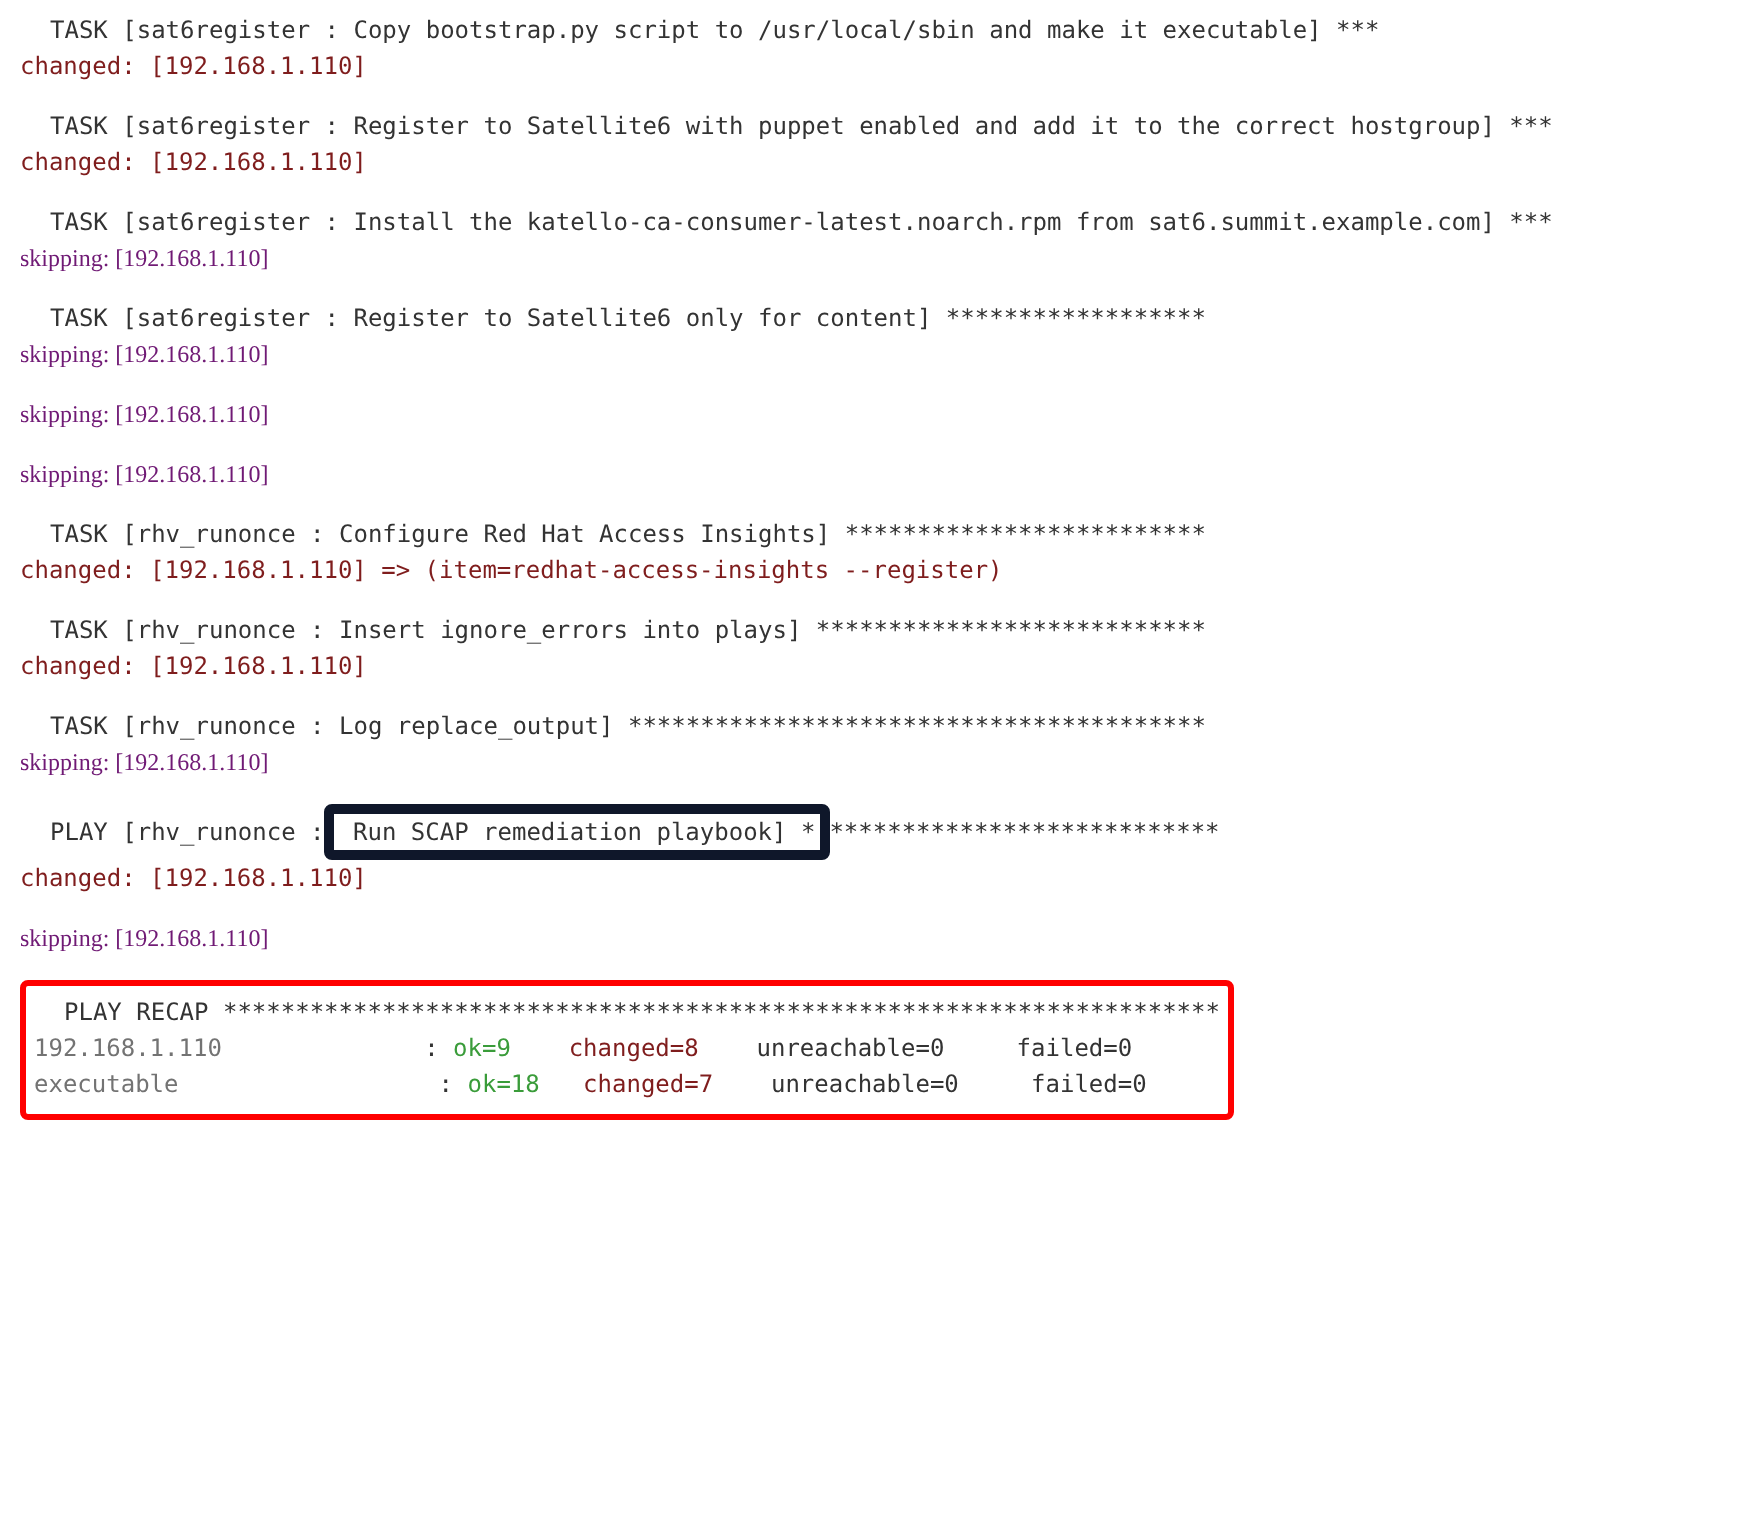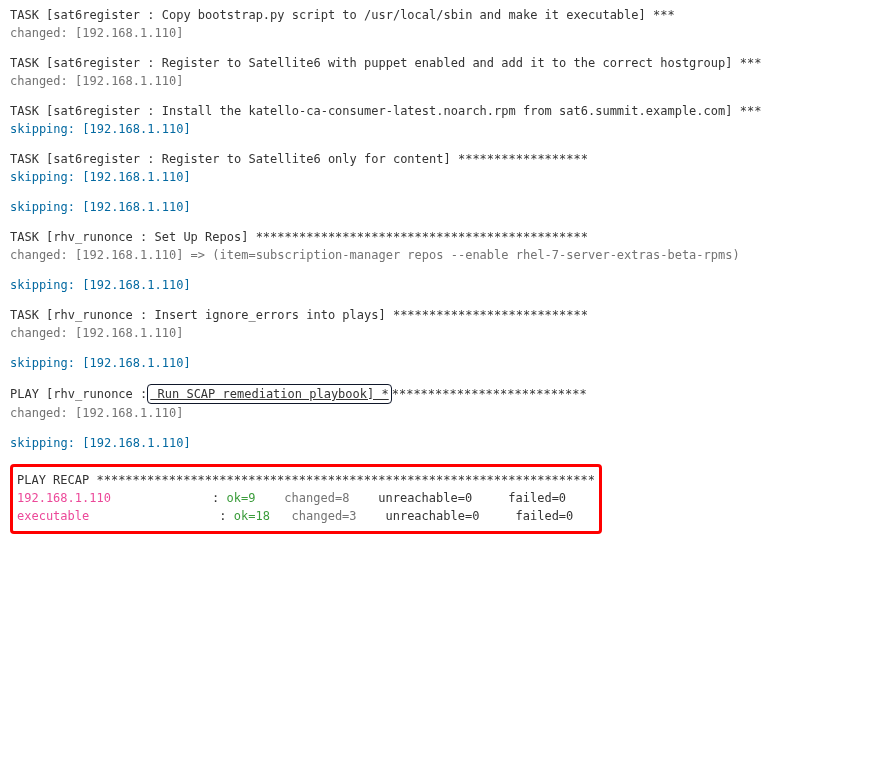--- a/index.html
+++ b/index.html
@@ -6,32 +6,31 @@
       font-family: "Menlo", "Monaco", "Consolas", monospace;
       font-size: 12px;
       line-height: 1.5;
       background: #ffffff;
       color: #333;
       margin: 0;
       padding: 6px 10px 12px 10px;
       position: relative;
     }
     .block { margin-bottom: 12px; }
-    .task-line { color: #333; white-space: pre; }
-    .changed { color: #737373; }
-    .skipping { color: #0369a1; }
+    .task-line { color: #333; white-space: pre; margin-left: 15px; }
+    .changed { color: #7f1d1d; }
+    .skipping { color: #701a75; font-family: Liberation Serif, serif; }
     .ok { color: #3a9c3a; }
-    .recap-host { color: #ec4899; }
+    .recap-host { color: #737373; }
     .recap-line { white-space: pre; }
     .highlight-box {
-      border: 1px solid #0f172a;
+      border: 5px solid #0f172a;
       border-radius: 4px;
       padding: 0 2px;
       display: inline-block;
-      text-decoration: underline;
     }
     .recap-box {
       border: 3px solid #ff0000;
       border-radius: 4px;
       padding: 4px 4px 6px 4px;
       display: inline-block;
     }
     svg.arrow {
       position: absolute;
       pointer-events: none;
@@ -56,49 +55,50 @@
       <div class="skipping">skipping: [192.168.1.110]</div>
     </div>
     <div class="block">
       <div class="task-line">TASK [sat6register : Register to Satellite6 only for content] ******************</div>
       <div class="skipping">skipping: [192.168.1.110]</div>
     </div>
     <div class="block">
       <div class="skipping">skipping: [192.168.1.110]</div>
     </div>
     <div class="block">
-      <div class="task-line">TASK [rhv_runonce : Set Up Repos] **********************************************</div>
-      <div class="changed">changed: [192.168.1.110] =&gt; (item=subscription-manager repos --enable rhel-7-server-extras-beta-rpms)</div>
+      <div class="skipping">skipping: [192.168.1.110]</div>
     </div>
     <div class="block">
-      <div class="skipping">skipping: [192.168.1.110]</div>
+      <div class="task-line">TASK [rhv_runonce : Configure Red Hat Access Insights] *************************</div>
+      <div class="changed">changed: [192.168.1.110] =&gt; (item=redhat-access-insights --register)</div>
     </div>
     <div class="block">
       <div class="task-line">TASK [rhv_runonce : Insert ignore_errors into plays] ***************************</div>
       <div class="changed">changed: [192.168.1.110]</div>
     </div>
     <div class="block">
+      <div class="task-line">TASK [rhv_runonce : Log replace_output] ****************************************</div>
       <div class="skipping">skipping: [192.168.1.110]</div>
     </div>
   </div>
 
 <div class="block">
   <div class="task-line"><span>PLAY [rhv_runonce :</span><span class="highlight-box"> Run SCAP remediation playbook] *</span><span>***************************</span></div>
   <div class="changed">changed: [192.168.1.110]</div>
 </div>
 
 <div class="block">
   <div class="skipping">skipping: [192.168.1.110]</div>
 </div>
 
 <div class="recap-box">
   <div class="task-line">PLAY RECAP *********************************************************************</div>
   <div id="recap-rows">
       <div class="recap-line"><span class="recap-host">192.168.1.110              </span><span>: </span><span class="ok">ok=9    </span><span class="changed">changed=8    </span><span>unreachable=0     </span><span>failed=0</span></div>
-      <div class="recap-line"><span class="recap-host">executable                  </span><span>: </span><span class="ok">ok=18   </span><span class="changed">changed=3    </span><span>unreachable=0     </span><span>failed=0</span></div>
+      <div class="recap-line"><span class="recap-host">executable                  </span><span>: </span><span class="ok">ok=18   </span><span class="changed">changed=7    </span><span>unreachable=0     </span><span>failed=0</span></div>
     </div>
 </div>
 
 <svg class="arrow" style="left:130px; top:620px;" width="150" height="90">
   <defs>
     <marker id="ah" markerWidth="8" markerHeight="8" refX="6" refY="3" orient="auto">
       <path d="M0,0 L7,3 L0,6 Z" fill="#ff0000"></path>
     </marker>
   </defs>
   <line x1="115" y1="8" x2="20" y2="78" stroke="#ff0000" stroke-width="3" marker-end="url(#ah)"></line>

